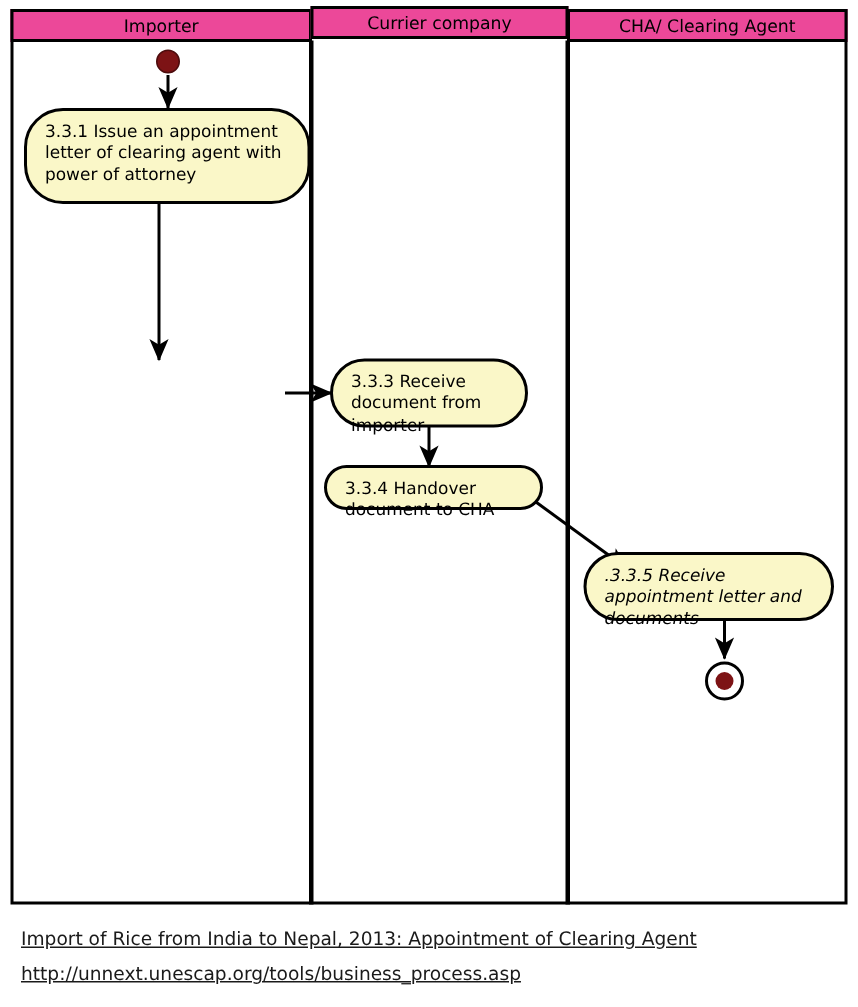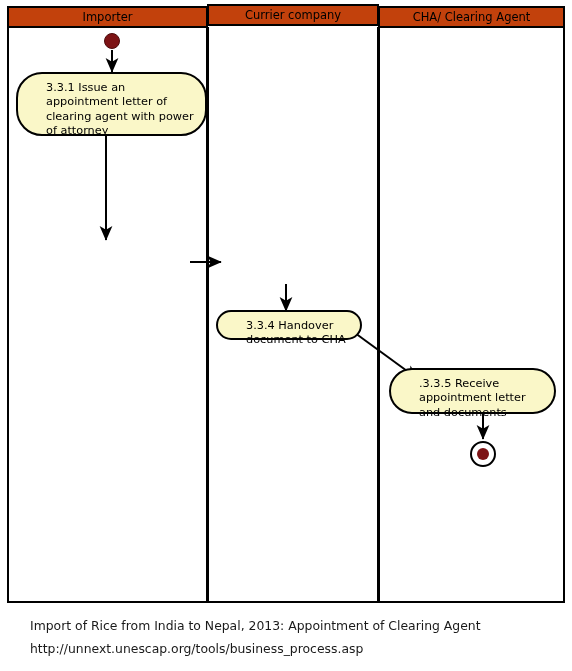--- a/index.html
+++ b/index.html
@@ -31,21 +31,21 @@
     height: 597px;
     box-sizing: border-box;
     border: 2px solid #000000;
     background: #ffffff;
   }
 
   
   .lane-header {
     position: absolute;
     box-sizing: border-box;
-    background: #c2410c;
+    background: #ec4899;
     border: 2px solid #000000;
     height: 22px;
     line-height: 18px;
     text-align: center;
     font-size: 11.5px;
     color: #000000;
     white-space: nowrap;
     overflow: hidden;
   }
   .lane-header.h1 { left: 7px;   top: 6px;  width: 201px; }
@@ -66,21 +66,21 @@
   
   .activity {
     position: absolute;
     box-sizing: border-box;
     background: #faf7c8;
     border: 2px solid #000000;
     border-radius: 26px;
     font-size: 11.3px;
     line-height: 14.4px;
     color: #000000;
-    padding: 7px 9px 7px 28px;
+    padding: 7px 9px 7px 12px;
     white-space: pre-line;
   }
 
   
   .initial-node {
     position: absolute;
     width: 16px;
     height: 16px;
     border-radius: 50%;
     background: #7d1315;
@@ -113,24 +113,25 @@
     position: absolute;
     left: 0; top: 0;
     width: 572px;
     height: 671px;
     pointer-events: none;
   }
 
   
   .caption {
     position: absolute;
-    left: 30px;
+    left: 14px;
     font-size: 12.4px;
     color: #1a1a1a;
     white-space: nowrap;
+    text-decoration: underline;
   }
   .caption.line1 { top: 618px; }
   .caption.line2 { top: 641px; }
 </style>
 </head>
 <body>
 
 <div id="stage">
 
   <div class="diagram-frame"></div>
@@ -160,24 +161,25 @@
     <line x1="355" y1="333" x2="418" y2="379" stroke="#000000" stroke-width="2" marker-end="url(#arrowhead)"></line>
 
     <line x1="483" y1="412" x2="483" y2="439" stroke="#000000" stroke-width="2" marker-end="url(#arrowhead)"></line>
   </svg>
 
   <div class="initial-node" style="left:104px; top:33px;"></div>
 
   <div class="activity" style="left:16px; top:72px; width:191px; height:64px;">3.3.1 Issue an appointment letter of clearing agent with power of attorney</div>
 
 
+  <div class="activity" style="left:220px; top:239px; width:132px; height:46px;">3.3.3 Receive document from importer</div>
 
   <div class="activity" style="left:216px; top:310px; width:146px; height:30px;">3.3.4 Handover document  to CHA</div>
 
-  <div class="activity" style="left:389px; top:368px; width:167px; height:46px;">.3.3.5 Receive appointment letter and documents</div>
+  <div class="activity" style="left:389px; top:368px; width:167px; height:46px;font-style:italic;">.3.3.5 Receive appointment letter and documents</div>
 
   <div class="final-node" style="left:470px; top:441px;">
     <div class="inner-dot"></div>
   </div>
 
   <div class="caption line1">Import of Rice from India to Nepal, 2013: Appointment of Clearing Agent</div>
   <div class="caption line2">http://unnext.unescap.org/tools/business_process.asp</div>
 
 </div>
 

